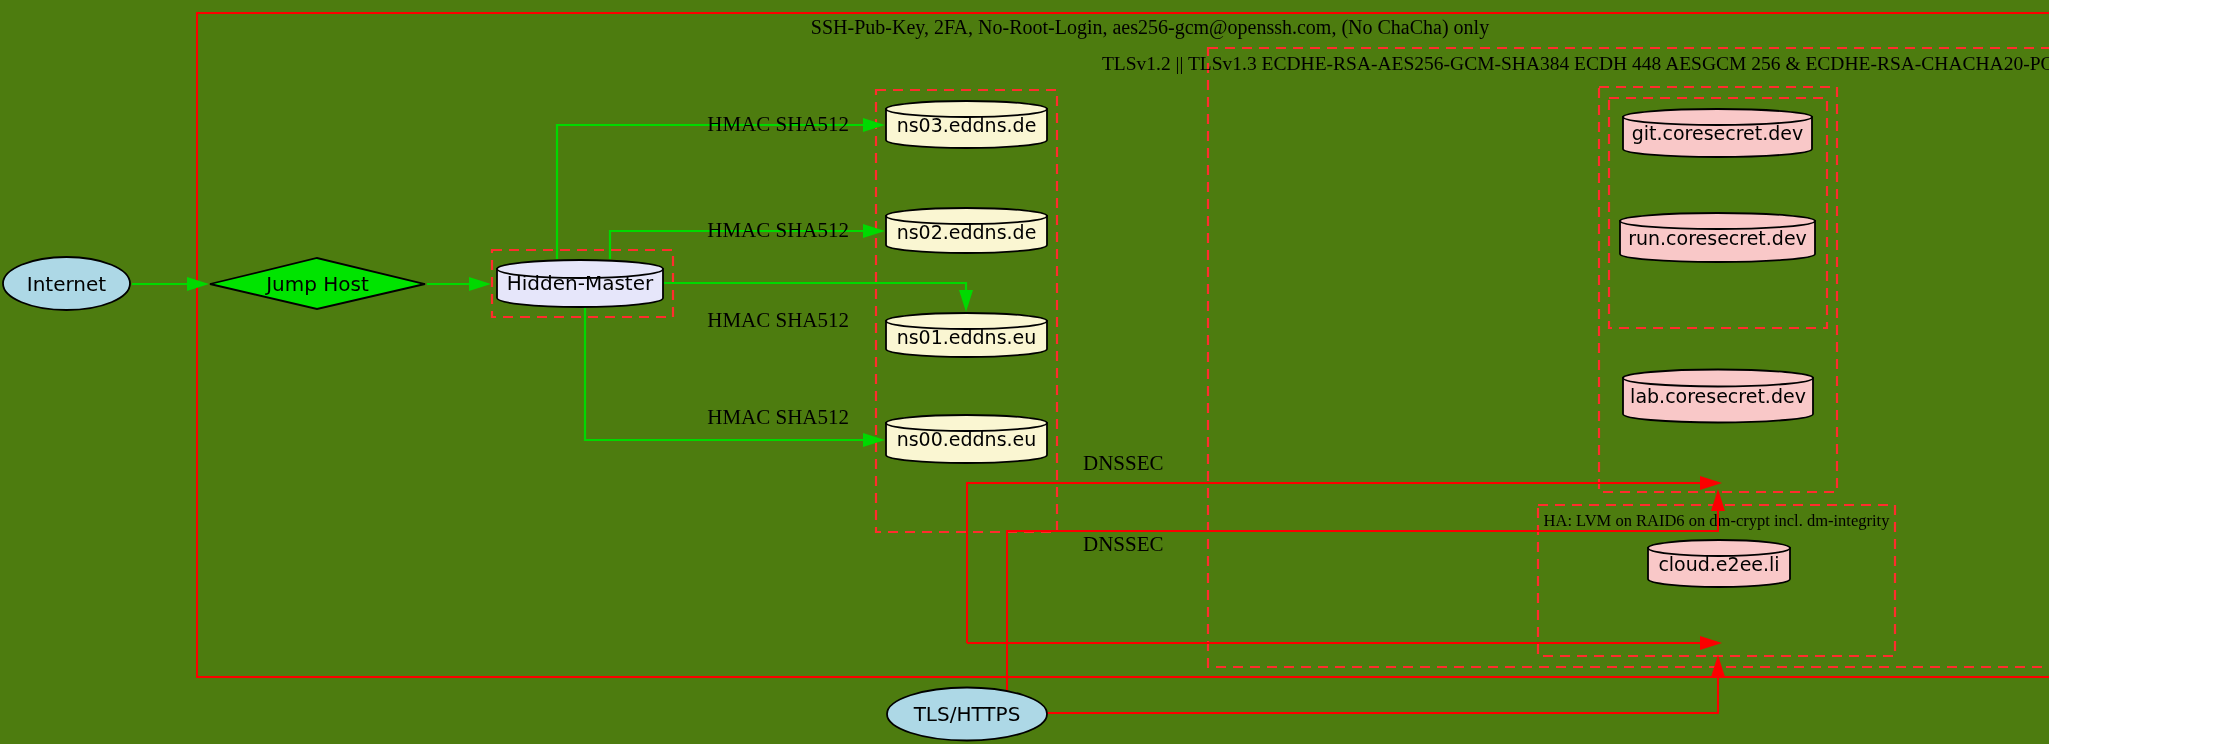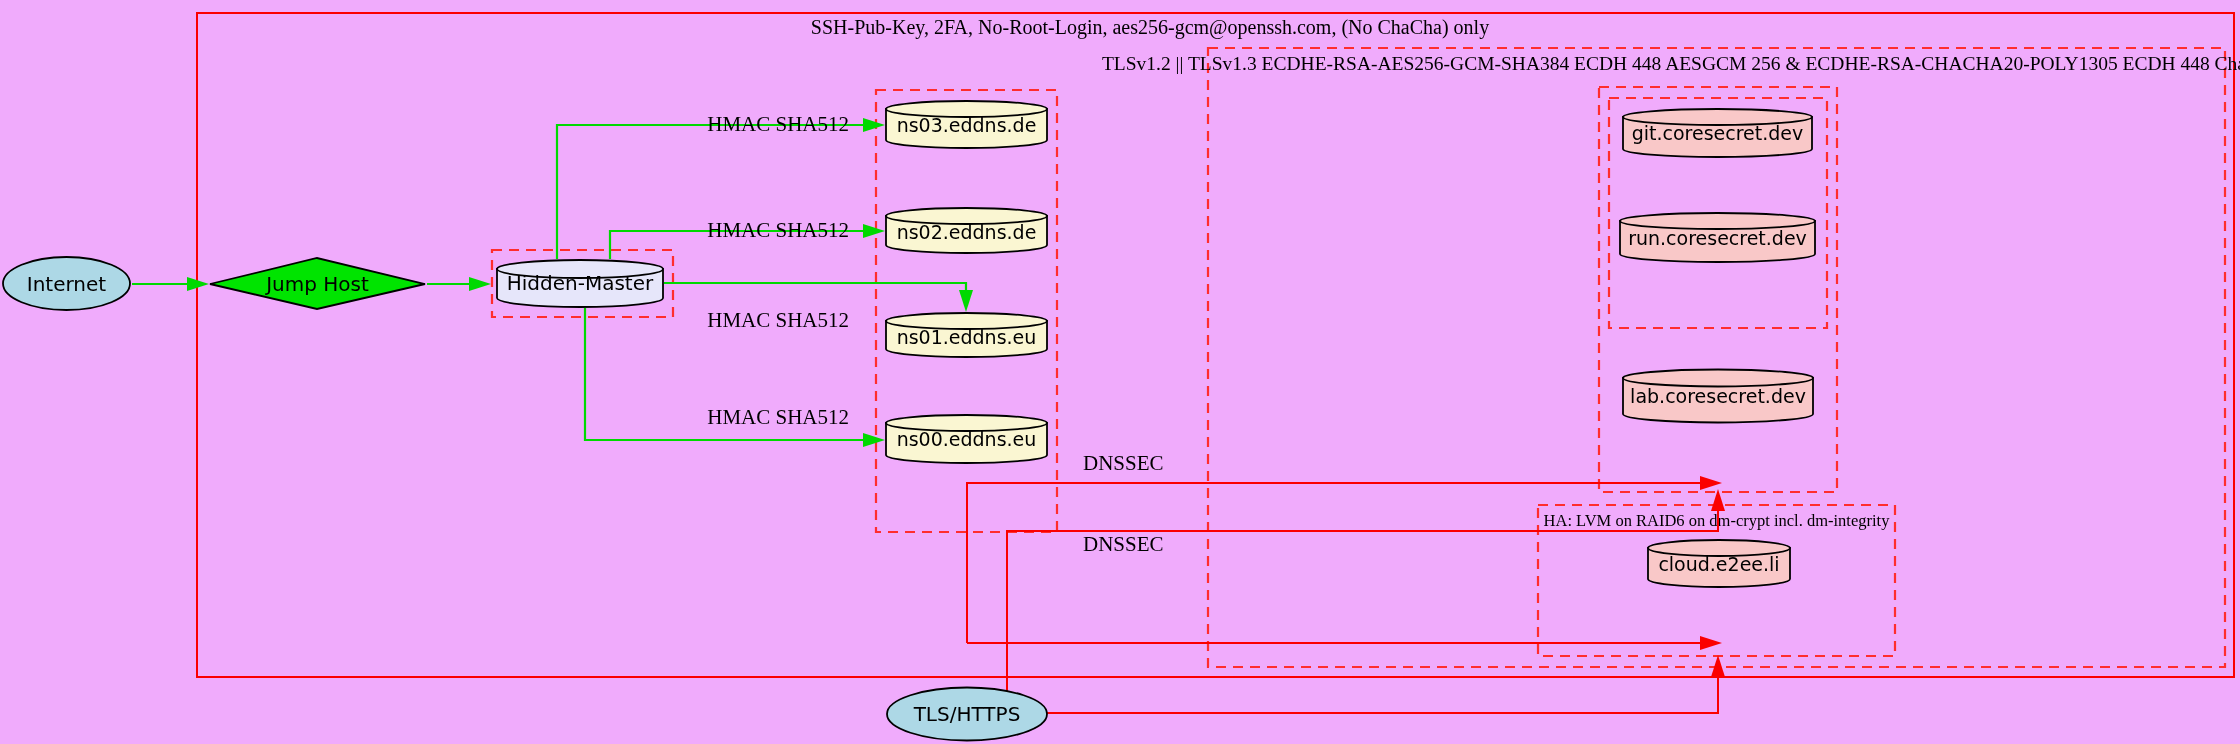--- a/index.html
+++ b/index.html
@@ -1,16 +1,16 @@
 <!DOCTYPE html>
 <html><head>
 <meta charset="utf-8">
 <style>
   html,body{margin:0;padding:0;background:#ffffff;}
-  .stage{position:relative;width:2240px;height:744px;background:#f0abfc;overflow:hidden;}
+  .stage{position:relative;width:2049px;height:744px;background:#4d7c0f;overflow:hidden;}
   svg{display:block;}
   text{fill:#000;}
   .node-label{font-family:"DejaVu Sans","Liberation Sans",sans-serif;font-size:19px;}
   .node-label-lg{font-family:"DejaVu Sans","Liberation Sans",sans-serif;font-size:20px;}
   .edge-label{font-family:"Liberation Serif","DejaVu Serif",serif;font-size:21px;}
   .cluster-label{font-family:"Liberation Serif","DejaVu Serif",serif;font-size:20px;}
   .cluster-label-tls{font-family:"Liberation Serif","DejaVu Serif",serif;font-size:19.5px;}
   .cluster-label-ha{font-family:"Liberation Serif","DejaVu Serif",serif;font-size:16.5px;}
   .box-solid{fill:none;stroke:#fb0000;stroke-width:2;}
   .box-dashed{fill:none;stroke:#ff2d2d;stroke-width:2.2;stroke-dasharray:10 7;}

